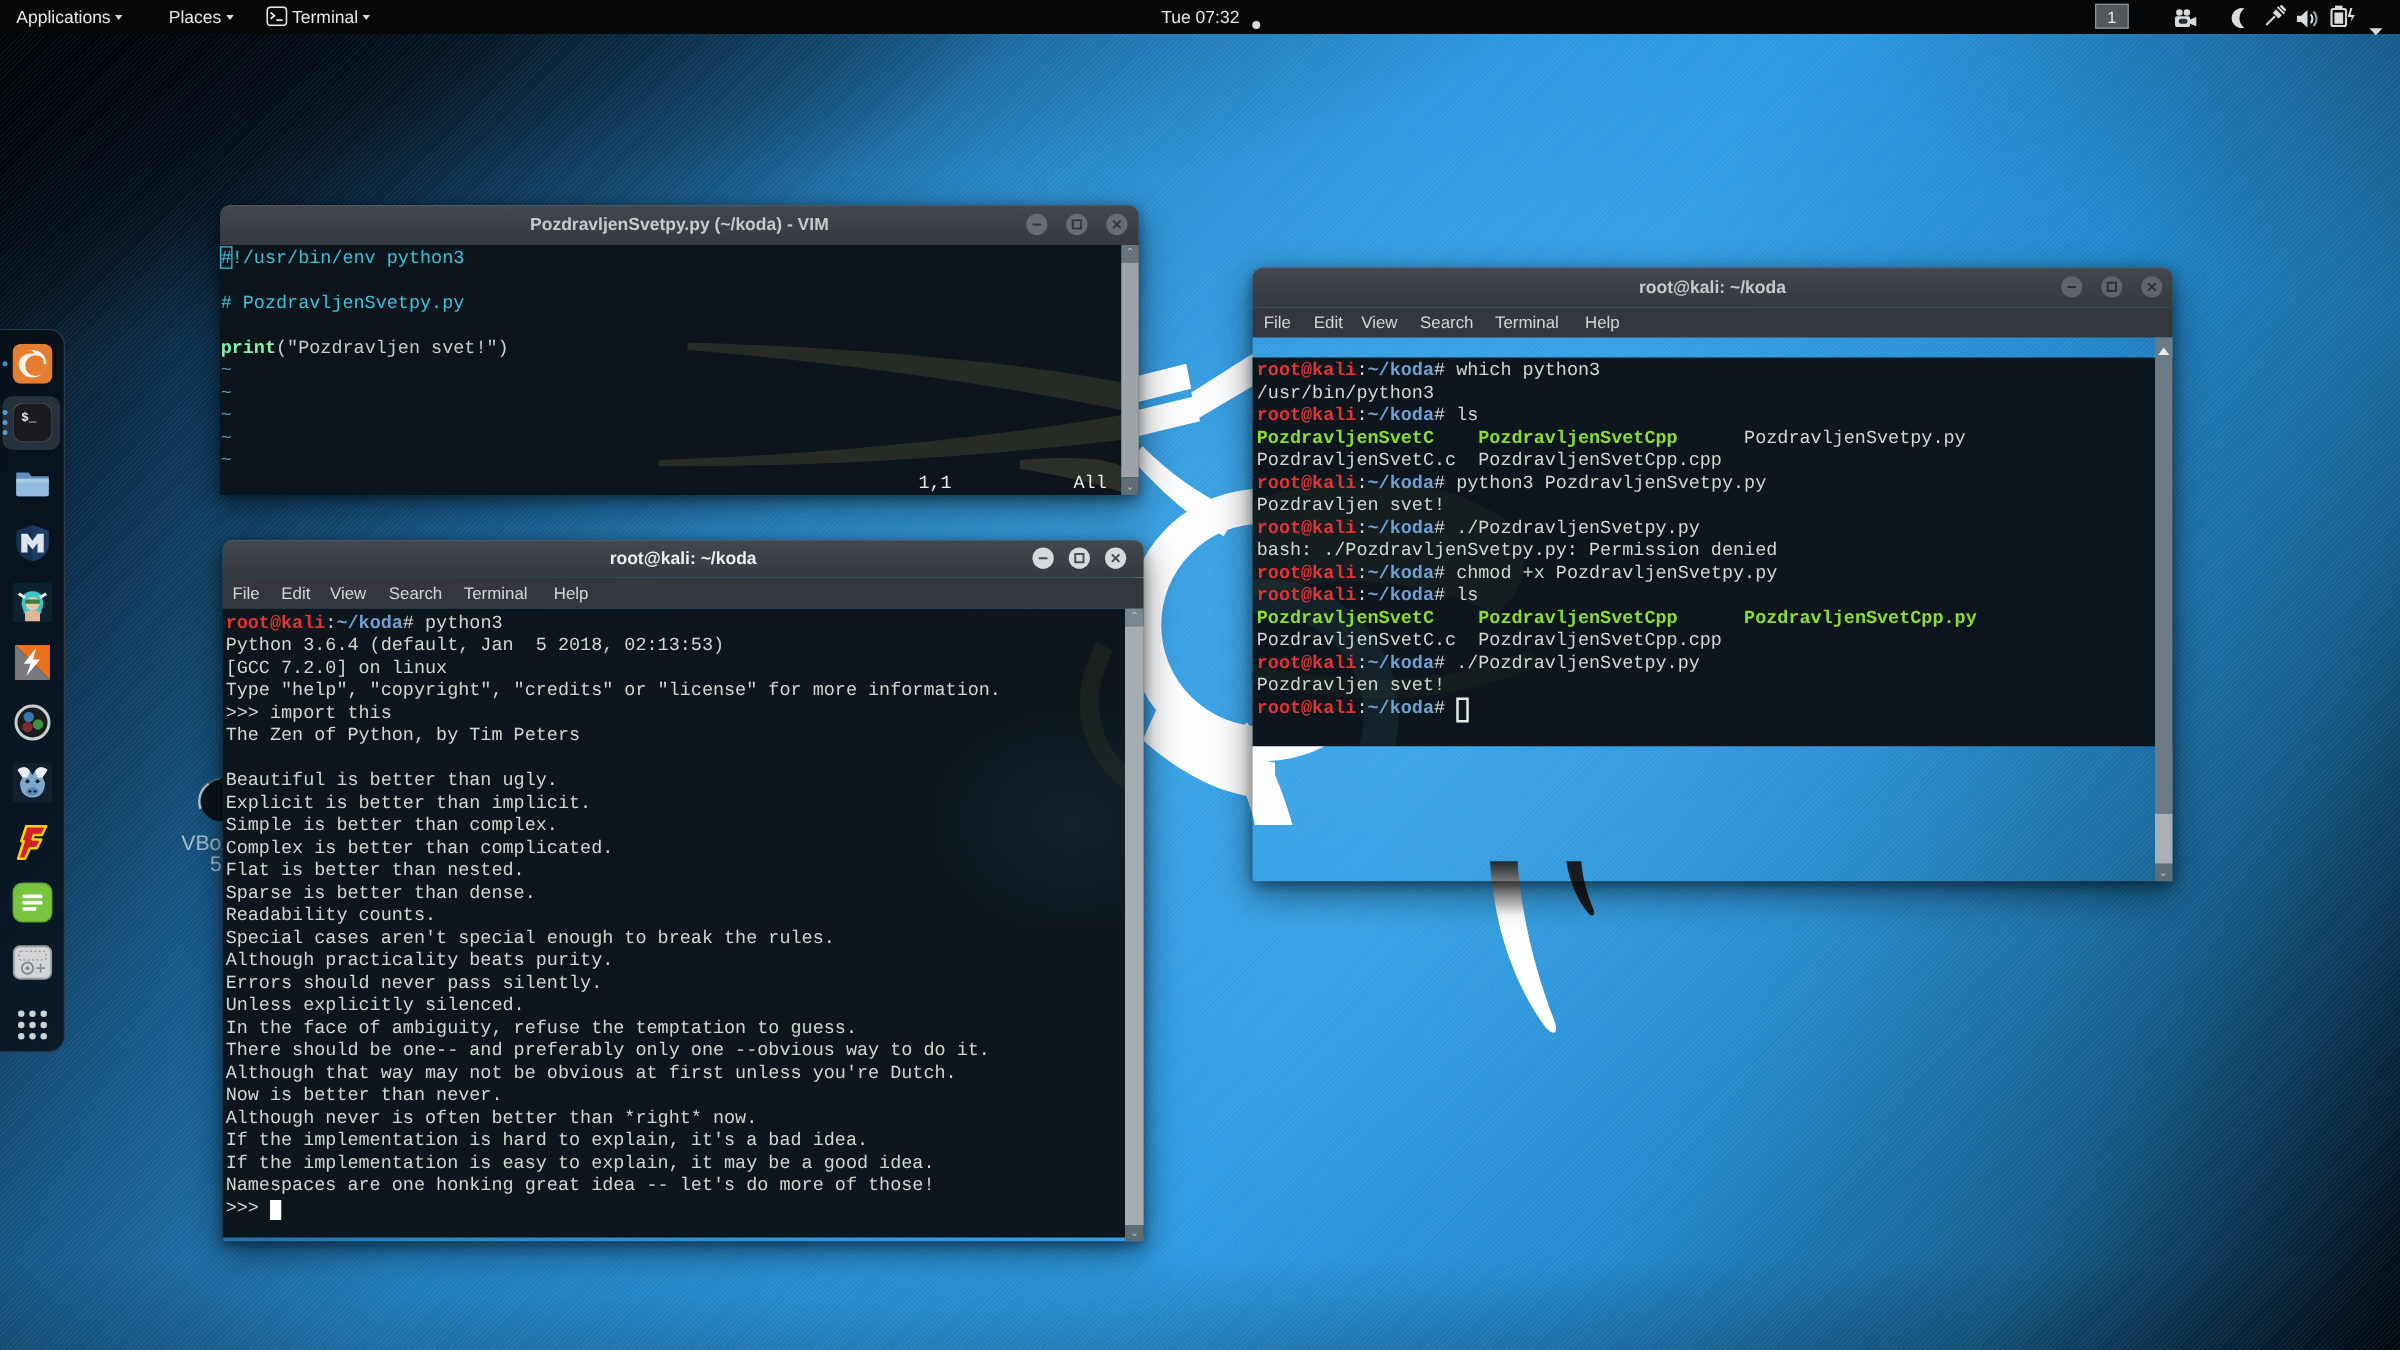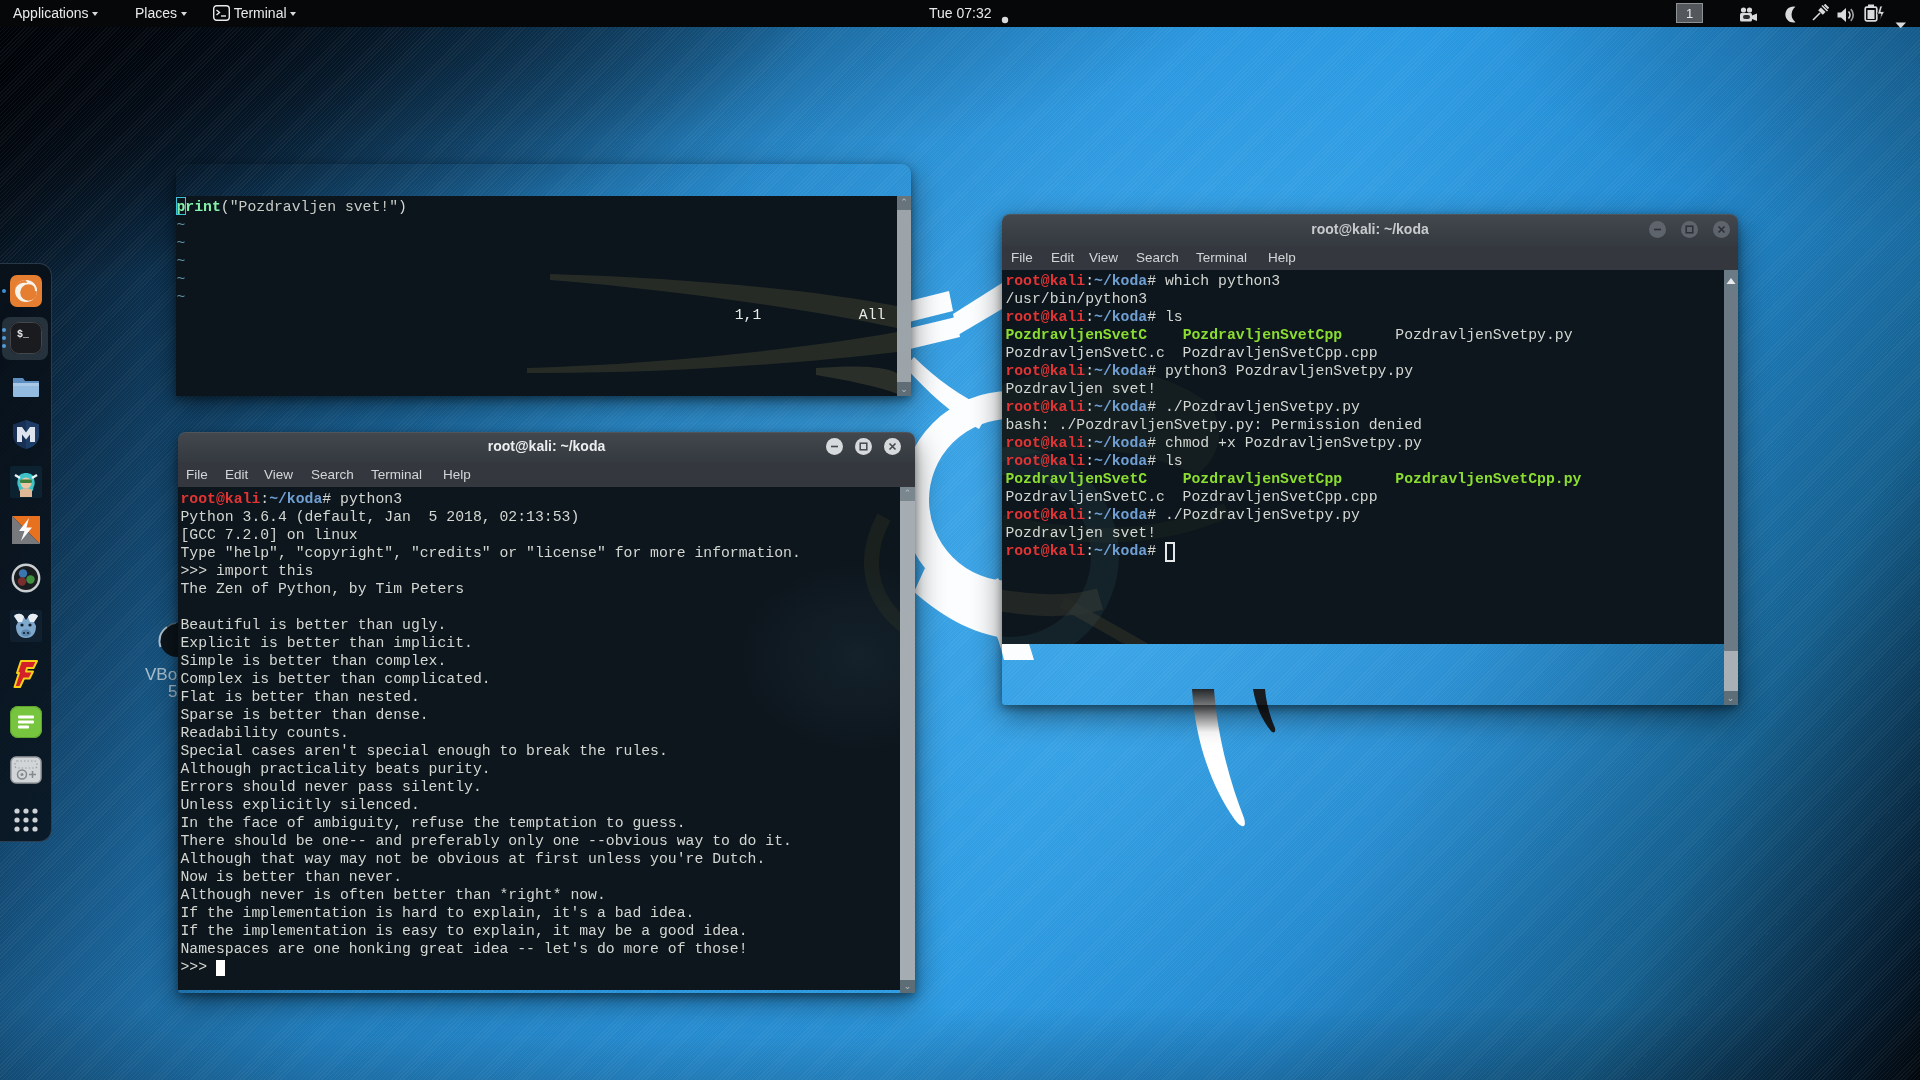--- a/index.html
+++ b/index.html
@@ -182,27 +182,47 @@
           <circle cx="22" cy="13" r="2.6"></circle>
           <circle cx="4" cy="22" r="2.6"></circle>
           <circle cx="13" cy="22" r="2.6"></circle>
           <circle cx="22" cy="22" r="2.6"></circle>
         </g>
       </svg></span>
 </div>
 <div id="vbox">VBox<br><span style="margin-left:23px">5.</span></div>
 
 <div class="win" style="left:176px;top:164px;width:735px;height:232px">
+ <div class="tbar" style="height:32px;line-height:31px;color:#c7cbce">PozdravljenSvetpy.py (~/koda) - VIM
+  <span class="btn" style="left:645px;top:7px;background:#676d73">
+        <svg width="17" height="17">
+          <path d="M5,8.5 H12" stroke="#32373c" stroke-width="1.6"></path>
+        </svg>
+      </span>
+  <span class="btn" style="left:677px;top:7px;background:#676d73">
+        <svg width="17" height="17">
+          <rect x="5.2" y="5.2" width="6.6" height="6.6" fill="none" stroke="#32373c" stroke-width="1.5"></rect>
+        </svg>
+      </span>
+  <span class="btn" style="left:709px;top:7px;background:#676d73">
+        <svg width="17" height="17">
+          <path d="M5.5,5.5 L11.5,11.5 M11.5,5.5 L5.5,11.5" stroke="#32373c" stroke-width="1.6"></path>
+        </svg>
+      </span>
+ </div>
  <div class="cont" style="top:32px;width:735px;height:200px;background:#0c151c">
   <svg width="735" height="200" style="position:absolute">
    <path d="M374,78 C510,82 640,94 721,110 L721,132 C630,113 500,94 374,84 Z" fill="#262b26"></path>
    <path d="M351,172 C480,168 620,154 721,136 L721,156 C620,168 480,178 351,177 Z" fill="#262b26"></path>
    <path d="M640,172 C690,168 715,172 722,178 L722,198 C700,190 670,184 640,179 Z" fill="#2a2f2a"></path>
   </svg>
-  <pre style="left:0.5px;top:2px">
+  <pre style="left:0.5px;top:2px"><span class="cyn">#!/usr/bin/env python3
+
+# PozdravljenSvetpy.py
+</span>
 <span class="mag bb">print</span>(<span style="color:#c8ccc6">"Pozdravljen svet!"</span>)
 <span class="til">~
 ~
 ~
 ~
 ~</span>
 <span style="color:#e9ebe8">                                                               1,1           All</span></pre>
   <span style="position:absolute;left:0px;top:1px;width:10px;height:18px;border:1.5px solid #3cc5da;box-sizing:border-box"></span>
  </div>
  <div class="sb" style="left:721px;top:32px;width:14px;height:14px;background:#68747c">
@@ -306,21 +326,21 @@
       </span>
  </div>
  <div class="mbar" style="top:32px;height:24px;line-height:24px">
   <span style="left:9px">File</span>
       <span style="left:49px">Edit</span>
       <span style="left:87px">View</span>
       <span style="left:134px">Search</span>
       <span style="left:194px">Terminal</span>
       <span style="left:266px">Help</span>
  </div>
- <div class="cont" style="top:56px;width:736px;height:374px;background:#0d161d">
+ <div class="cont" style="top:72px;width:736px;height:311px;background:#0d161d">
   <svg width="736" height="435" style="position:absolute">
    <path d="M0,115 C70,88 150,92 205,132 C225,155 220,185 195,205 C130,175 60,172 0,192 Z" fill="#1b2420" opacity="0.55"></path>
    <path d="M0,252 C80,272 160,270 225,240" stroke="#1b2420" stroke-width="15" fill="none" opacity="0.5"></path>
    <path d="M-5,330 C40,337 70,337 98,329" stroke="#2c2e28" stroke-width="22" fill="none" opacity="0.7"></path>
    <path d="M60,332 C120,366 185,400 228,434" stroke="#272a25" stroke-width="12" fill="none" opacity="0.8"></path>
    <circle cx="8" cy="286" r="95" fill="none" stroke="rgba(100,150,180,.09)" stroke-width="28"></circle>
   </svg>
   <pre style="left:3.4px;top:2px"><span class="bb red">root@kali</span>:<span class="bb blu">~/koda</span># which python3
 /usr/bin/python3
 <span class="bb red">root@kali</span>:<span class="bb blu">~/koda</span># ls

